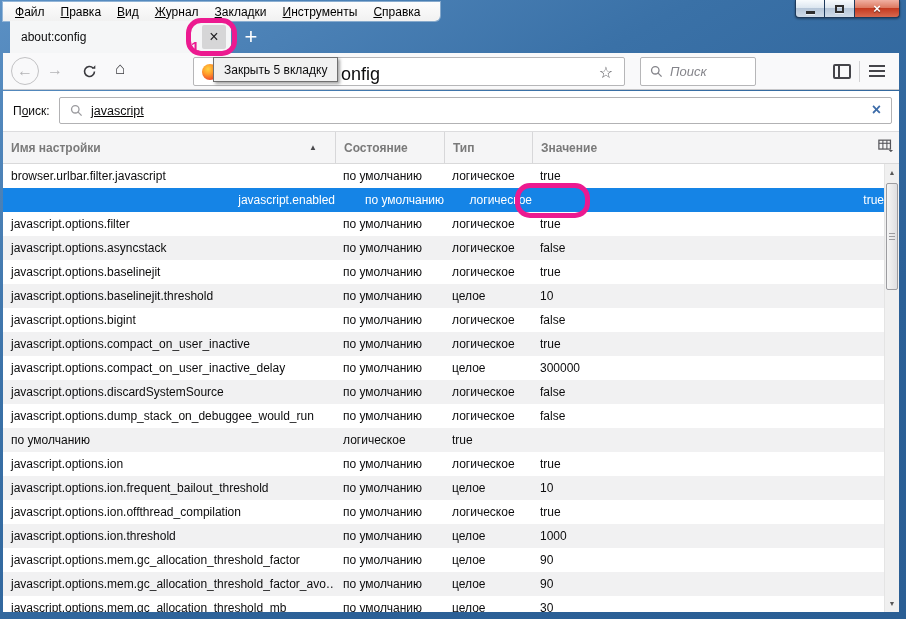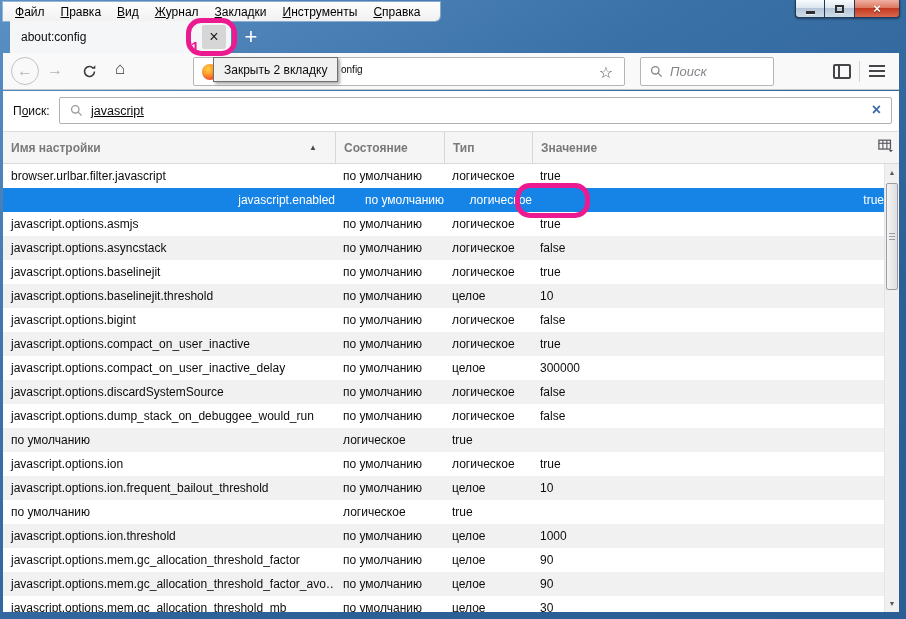--- a/index.html
+++ b/index.html
@@ -35,23 +35,23 @@
   
   .toolbar{position:absolute;left:3px;top:53px;right:7px;height:37px;background:#f9f9fa;border-bottom:1px solid #c7c7c9;}
   .nav-back{position:absolute;left:8px;top:4px;width:28px;height:28px;border:1px solid #c2c2c4;border-radius:50%;
     display:flex;align-items:center;justify-content:center;color:#b4b4b6;font-size:16px;background:#f9f9fa;}
   .nav-fwd{position:absolute;left:44px;top:9px;color:#b4b4b6;font-size:16px;line-height:1;}
   .nav-reload{position:absolute;left:79px;top:11px;}
   .nav-home{position:absolute;left:112px;top:7px;font-size:17px;color:#39393d;line-height:1;}
   .urlbar{position:absolute;left:190px;top:4px;width:432px;height:29px;background:#fff;border:1px solid #b6b6b8;border-radius:2px;}
   .favicon{position:absolute;left:8px;top:6px;width:16px;height:16px;border-radius:50%;
     background:radial-gradient(circle at 38% 32%,#ffd243 0%,#ff9e2c 35%,#f3562c 70%,#d33a20 100%);}
-  .url-text{position:absolute;left:147px;top:6px;font-size:10px;color:#0c0c0d;}
+  .url-text{position:absolute;left:147px;top:6px;font-size:18px;color:#0c0c0d;}
   .star{position:absolute;right:11px;top:5px;font-size:16px;color:#55555a;}
-  .searchbox{position:absolute;left:637px;top:4px;width:134px;height:29px;background:#fff;border:1px solid #b6b6b8;border-radius:2px;
+  .searchbox{position:absolute;left:637px;top:4px;width:116px;height:29px;background:#fff;border:1px solid #b6b6b8;border-radius:2px;
     display:flex;align-items:center;padding-left:9px;gap:7px;}
   .search-ph{font-size:13px;font-style:italic;color:#84848a;}
   .toolbar-sep{position:absolute;left:856px;top:8px;width:1px;height:21px;background:#d2d2d4;}
   .sidebar-ic{position:absolute;left:830px;top:11px;width:18px;height:15px;border:2px solid #45454a;border-radius:2px;}
   .sidebar-ic::after{content:"";position:absolute;left:3px;top:0;bottom:0;width:2px;background:#45454a;}
   .burger{position:absolute;left:866px;top:12px;width:16px;height:12px;
     border-top:2px solid #45454a;border-bottom:2px solid #45454a;}
   .burger::after{content:"";position:absolute;left:0;right:0;top:3px;height:2px;background:#45454a;}
 
   
@@ -204,21 +204,21 @@
     <span class="c c-type">логическое</span>
     <span class="c c-value">true</span>
   </div>
         <div class="row selected">
     <span class="c c-name">javascript.enabled</span>
     <span class="c c-state">по умолчанию</span>
     <span class="c c-type">логическое</span>
     <span class="c c-value">true</span>
   </div>
         <div class="row">
-    <span class="c c-name">javascript.options.asmjs</span>
+    <span class="c c-name">javascript.options.filter</span>
     <span class="c c-state">по умолчанию</span>
     <span class="c c-type">логическое</span>
     <span class="c c-value">true</span>
   </div>
         <div class="row">
     <span class="c c-name">javascript.options.asyncstack</span>
     <span class="c c-state">по умолчанию</span>
     <span class="c c-type">логическое</span>
     <span class="c c-value">false</span>
   </div>
@@ -275,20 +275,21 @@
     <span class="c c-type">логическое</span>
     <span class="c c-value">true</span>
   </div>
         <div class="row">
     <span class="c c-name">javascript.options.ion.frequent_bailout_threshold</span>
     <span class="c c-state">по умолчанию</span>
     <span class="c c-type">целое</span>
     <span class="c c-value">10</span>
   </div>
         <div class="row">
+    <span class="c c-name">javascript.options.ion.offthread_compilation</span>
     <span class="c c-state">по умолчанию</span>
     <span class="c c-type">логическое</span>
     <span class="c c-value">true</span>
   </div>
         <div class="row">
     <span class="c c-name">javascript.options.ion.threshold</span>
     <span class="c c-state">по умолчанию</span>
     <span class="c c-type">целое</span>
     <span class="c c-value">1000</span>
   </div>
@@ -314,19 +315,19 @@
 
     <div class="scrollbar">
       <div class="sb-btn sb-up">▲</div>
       <div class="sb-thumb">
           <span class="sb-grip"></span>
         </div>
       <div class="sb-btn sb-down">▼</div>
     </div>
   </div>
 
-  <div class="tooltip">Закрыть 2 вкладку</div>
+  <div class="tooltip">Закрыть 5 вкладку</div>
 
   <div class="ring ring-tab"></div>
   <div class="ring ring-true"></div>
   <div class="callout">1</div>
 
 </div>
 
 </body></html>

